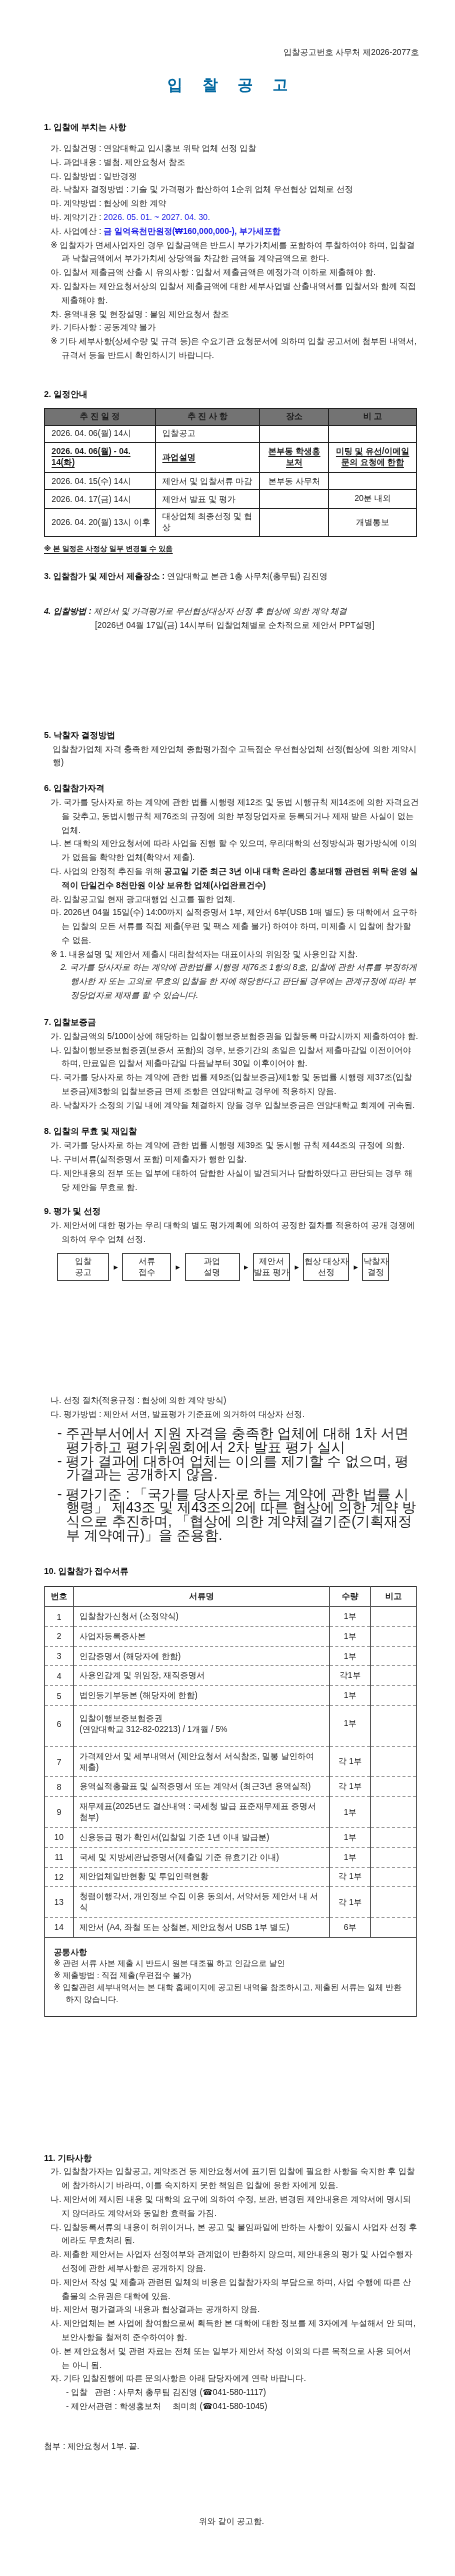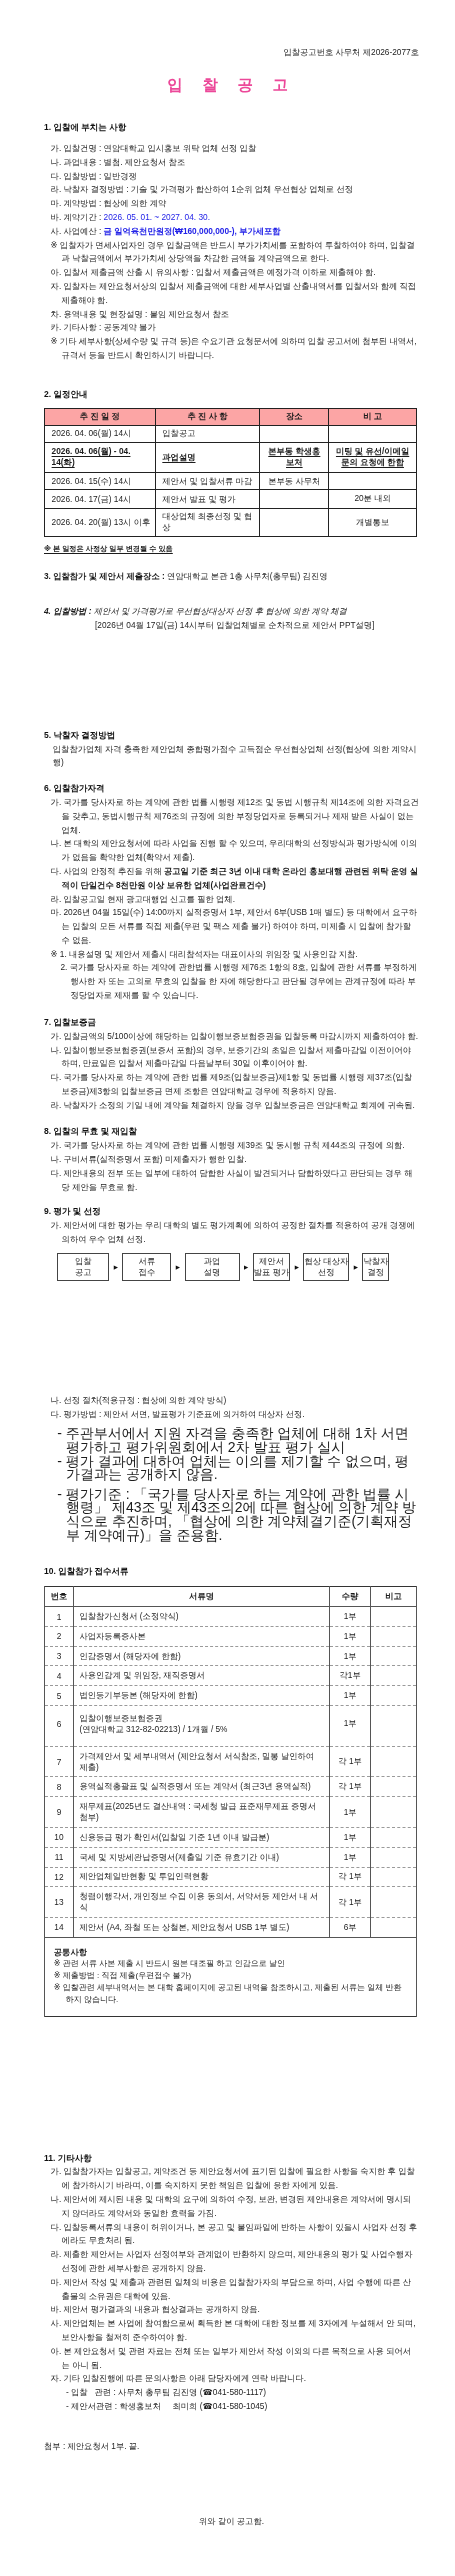--- a/index.html
+++ b/index.html
@@ -1,31 +1,31 @@
 <!DOCTYPE html>
 <html style="font-size:8.8px"><head>
 <meta charset="utf-8">
 <style>
   html,body{margin:0;padding:0;background:#ffffff;}
   body{width:455px;min-height:2576px;font-family:"Liberation Sans","DejaVu Sans",sans-serif;color:#1c1c1c;}
   .page{width:455px;box-sizing:border-box;padding:47px 36px 55px 44px;}
   .doc-no{text-align:right;font-size:8.3px;line-height:11px;color:#222;}
-  .title{margin:16.5px 0 0 0;text-align:center;font-size:15.4px;font-weight:600;letter-spacing:7.7px;color:#ec4899;}
+  .title{margin:16.5px 0 0 0;text-align:center;font-size:15.4px;font-weight:600;letter-spacing:7.7px;color:#0369a1;}
   .h{font-size:8.5px;font-weight:bold;line-height:13.8px;color:#111;}
   .line{font-size:8.3px;line-height:13.8px;}
   .li{font-size:8.3px;line-height:13.8px;padding-left:17.6px;text-indent:-11px;}
-  .note2x{font-size:8.3px;line-height:13.8px;padding-left:26.5px;text-indent:-10px;}
+  .note2x{font-size:8.3px;line-height:13.8px;padding-left:26.5px;text-indent:-10px;font-style:italic;}
   .sub{font-size:14px;line-height:13.8px;padding-left:22px;text-indent:-8.8px;}
   .blue{color:#2323e8;margin-top:14px;}
   .bold{font-weight:bold;}
   
   table{border-collapse:collapse;}
   .t1{margin-top:6.6px;width:373px;border:1.1px solid #222;}
   .t1 th,.t1 td{border:0.6px solid #222;font-size:8.3px;padding:2.8px 4.4px;vertical-align:middle;}
-  .t1 thead th{background:#fca5a5;font-weight:bold;text-align:center;border-bottom:1.1px solid #222;padding:2.2px 3.3px;}
+  .t1 thead th{background:#737373;font-weight:bold;text-align:center;border-bottom:1.1px solid #222;padding:2.2px 3.3px;}
   .t1 td.c-date{text-align:left;padding-left:6.6px;}
   .t1 td.c-task{text-align:left;padding-left:6.6px;}
   .t1 td.c-place,.t1 td.c-note{text-align:center;}
   .t1 tr.em td{font-weight:bold;text-decoration:underline;text-underline-offset:1.7px;}
   .t1 td.c-note{line-height:11.6px;}
   .t1-note{margin-top:6.6px;font-size:7.2px;font-weight:bold;text-decoration:underline;text-underline-offset:1.7px;}
   
   .t2{margin-top:7.7px;width:373px;border:0.9px solid #333;}
   .t2 th{font-size:8.3px;font-weight:bold;text-align:center;padding:3.9px 3.3px;border:0.6px solid #555;border-top:none;}
   .t2 td{font-size:8.3px;padding:3.9px 5.5px;border-left:0.6px solid #555;border-right:0.6px solid #555;border-top:0.6px dashed #9a9a9a;vertical-align:middle;}

